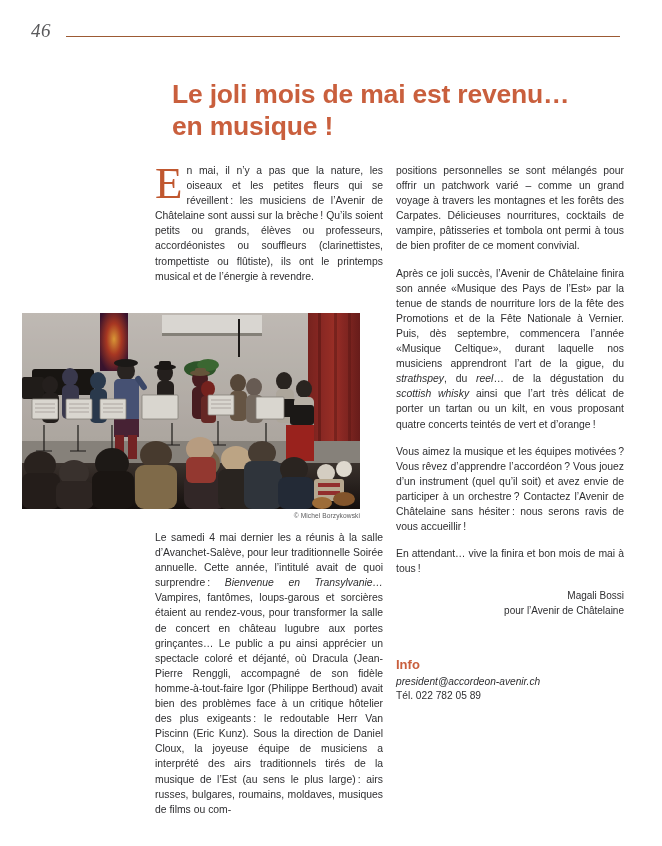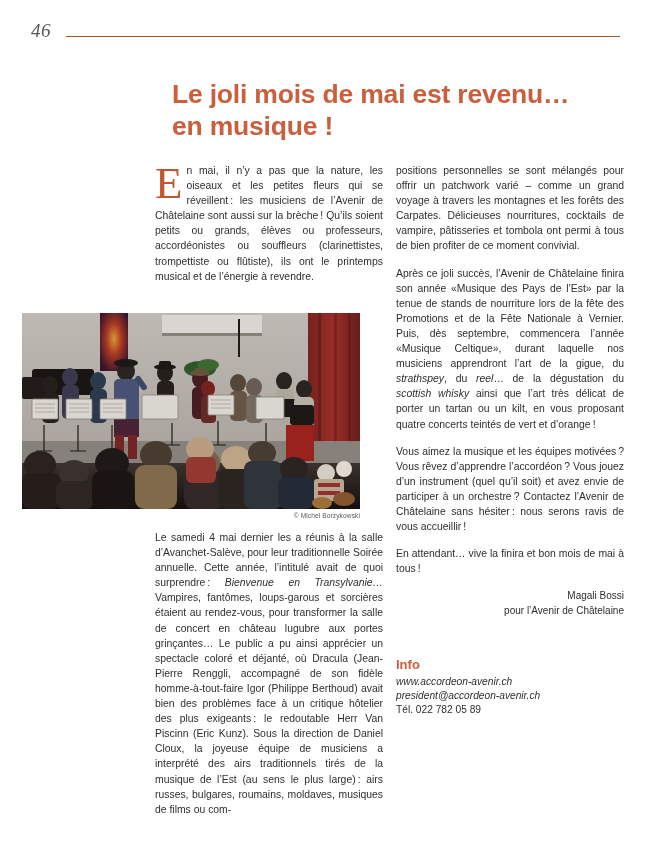--- a/index.html
+++ b/index.html
@@ -330,16 +330,15 @@
   <p>En attendant… vive la finira et bon mois de mai à tous !</p>
 </div>
 
 <div id="signature">
   <span>Magali Bossi</span>
   <span>pour l’Avenir de Châtelaine</span>
 </div>
 
 <aside id="info-box">
   <div id="info-title">Info</div>
-  <div class="info-line italic">www.accordeon-avenir.ch</div>
   <div class="info-line italic">president@accordeon-avenir.ch</div>
   <div class="info-line">Tél. 022 782 05 89</div>
 </aside>
 
 </body></html>

